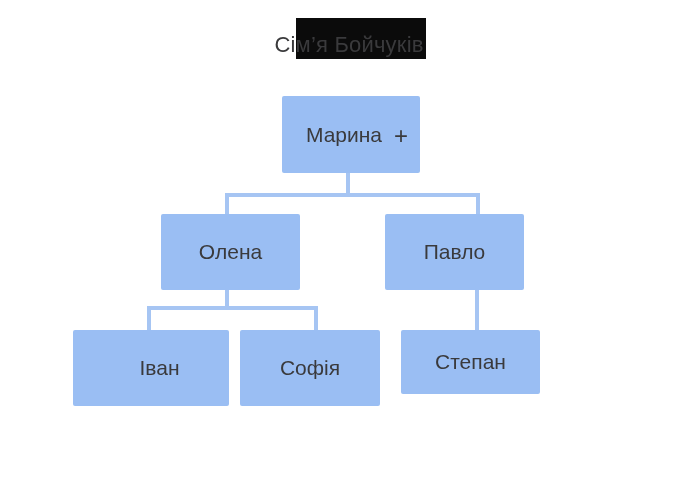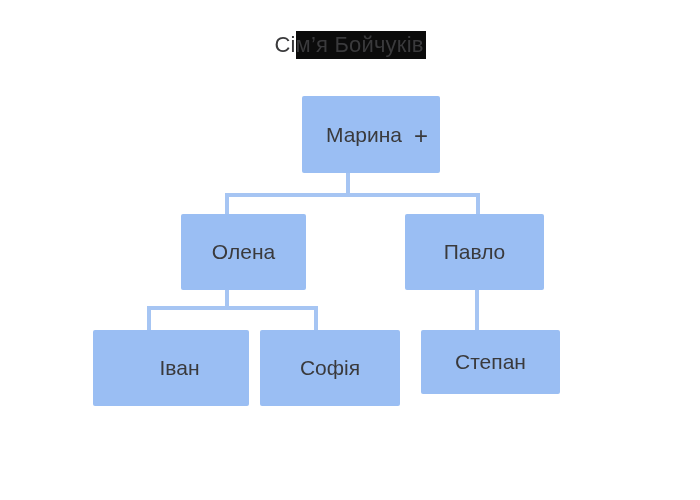--- a/index.html
+++ b/index.html
@@ -23,52 +23,51 @@
     right: 0;
     text-align: center;
     font-size: 22px;
     line-height: 27px;
     font-weight: 400;
     color: var(--title-text, #3a3a3c);
     letter-spacing: 0.2px;
   }
   .title .hl {
     background: var(--title-highlight-bg, #0b0b0b);
-    padding: 1px 2px 2px 0;
+    padding: 14px 2px 2px 0;
   }
   
   .node {
     position: absolute;
     background: var(--box-fill, #9abef3);
     border-radius: 2px;
     display: flex;
     align-items: center;
     justify-content: center;
     color: var(--node-text, #3a3a3c);
     font-size: 21px;
     z-index: 2;
-    margin-left: 20px;
   }
   .node-root {
     left: 282px; top: 96px; width: 138px; height: 77px;
   }
   .node-root .names {
     text-align: center;
     line-height: 28px;
     margin-right: 14px;
   }
   .node-root .plus {
     position: absolute;
     right: 12px;
     top: 50%;
     transform: translateY(-44%);
     font-size: 24px;
     line-height: 24px;
   }
-  .node-olena  { left: 161px; top: 214px; width: 125px; height: 76px; }
+  .node-olena  { left: 161px; top: 214px; width: 139px; height: 76px; }
   .node-pavlo  { left: 385px; top: 214px; width: 139px; height: 76px; }
   .node-ivan   { left:  73px; top: 330px; width: 139px; height: 76px; padding-left: 17px; }
   .node-sofia  { left: 240px; top: 330px; width: 140px; height: 76px; text-align: center; }
   .node-stepan { left: 401px; top: 330px; width: 139px; height: 64px; }
   
   .line {
     position: absolute;
     background: var(--connector, #a6c5f3);
     z-index: 1;
   }

